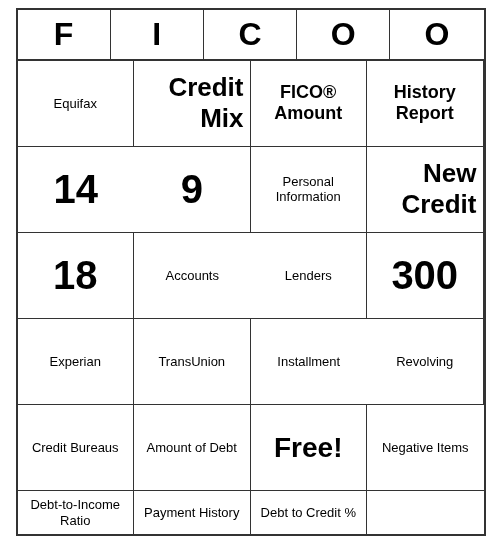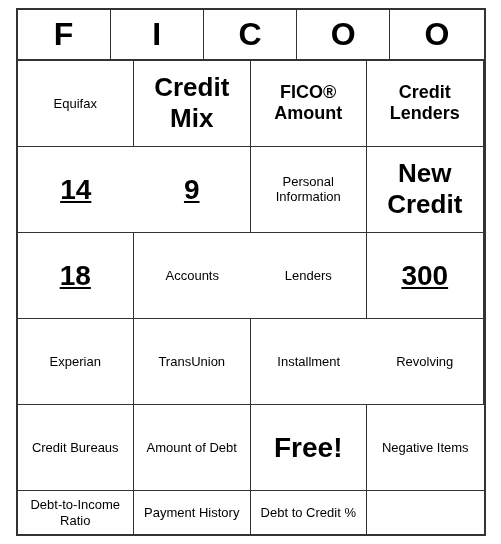--- a/index.html
+++ b/index.html
@@ -45,29 +45,29 @@
       line-height: 1.2;
     }
     .cell:nth-child(5n) { border-right: none; }
     .cell:nth-child(n+21) { border-bottom: none; }
     .cell-text {
       font-size: 13px;
     }
     .cell-text.large {
       font-size: 26px;
       font-weight: bold;
+      text-align: right;
     }
     .cell-text.medium {
       font-size: 18px;
       font-weight: bold;
     }
     .cell-text.xlarge {
-      font-size: 28px;
+      font-size: 40px;
       font-weight: bold;
-      text-decoration: underline;
     }
     .cell-text.free {
       font-size: 28px;
       font-weight: bold;
     }
   </style>
 </head>
 <body>
 
 <div class="bingo-card">
@@ -82,21 +82,21 @@
   <div class="cell">
         <span class="cell-text">Equifax</span>
       </div>
       <div class="cell">
         <span class="cell-text large">Credit Mix</span>
       </div>
       <div class="cell">
         <span class="cell-text medium">FICO® Amount</span>
       </div>
       <div class="cell">
-        <span class="cell-text medium">Credit Lenders</span>
+        <span class="cell-text medium">History Report</span>
       </div>
       <div class="cell">
         <span class="cell-text xlarge">14</span>
       </div>
       <div class="cell">
         <span class="cell-text xlarge">9</span>
       </div>
       <div class="cell">
         <span class="cell-text">Personal Information</span>
       </div>

